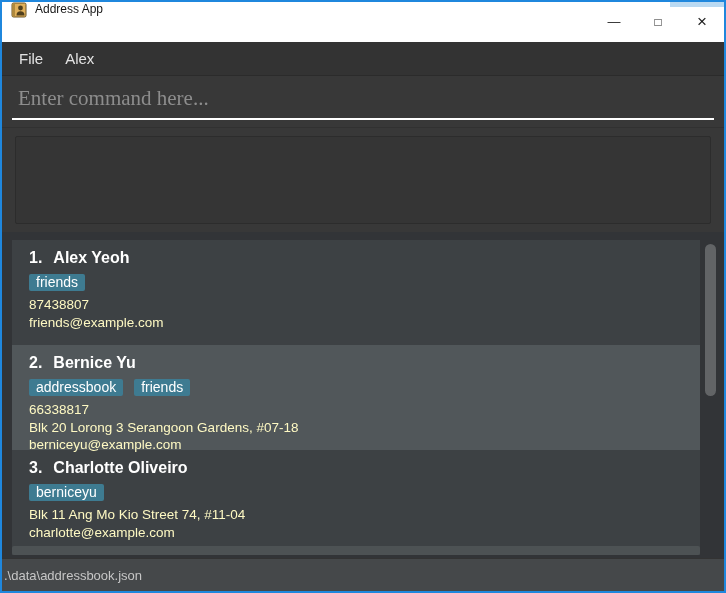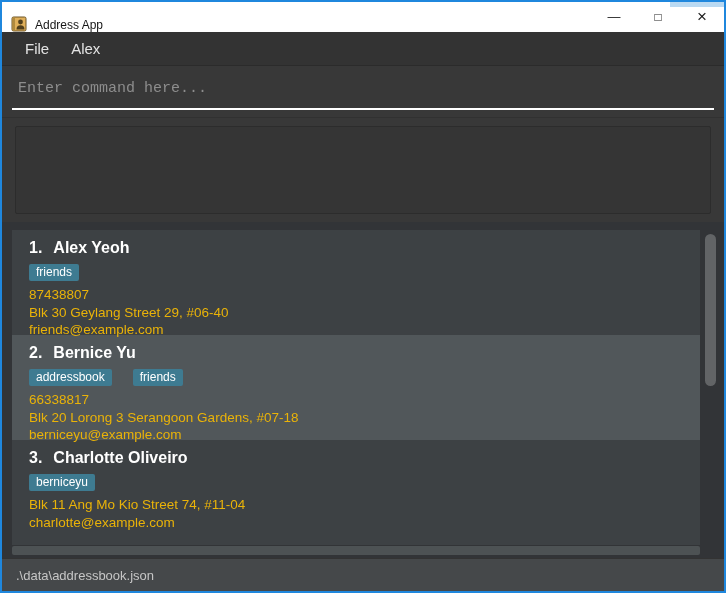--- a/index.html
+++ b/index.html
@@ -14,24 +14,24 @@
     height: 593px;
     border: 2px solid #1f87dd;
     background: #383838;
     display: flex;
     flex-direction: column;
     position: relative;
     overflow: hidden;
   }
   
   .titlebar {
-    height: 30px;
+    height: 40px;
     background: #ffffff;
     display: flex;
-    align-items: flex-end;
+    align-items: flex-start;
     flex: 0 0 auto;
     position: relative;
   }
   .app-icon { margin-left: 9px; display: flex; }
   .title-text { margin-left: 8px; font-size: 12px; color: #161616; }
   .window-controls { margin-left: auto; display: flex; height: 100%; }
   .win-btn {
     width: 44px; height: 100%;
     display: flex; align-items: center; justify-content: center;
     color: #1a1a1a; cursor: default;
@@ -44,21 +44,21 @@
     width: 56px; height: 7px;
     background: #b9d9f2;
   }
   
   .menubar {
     height: 34px;
     background: #333333;
     border-bottom: 1px solid #2b2b2b;
     display: flex;
     align-items: stretch;
-    padding-left: 12px;
+    padding-left: 6px;
     flex: 0 0 auto;
   }
   .menu-item {
     padding: 0 11px;
     display: flex; align-items: center;
     font-size: 15px;
     color: #e3e3e3;
   }
   
   .command-section {
@@ -68,22 +68,22 @@
     border-bottom: 1px solid #313131;
   }
   .command-input {
     width: 100%;
     height: 36px;
     background: transparent;
     border: none;
     border-bottom: 2px solid #ffffff;
     outline: none;
     color: #ededed;
-    font-size: 15px;
-    font-family: Liberation Mono, monospace;
+    font-size: 21px;
+    font-family: Liberation Serif, serif;
     padding: 0 0 6px 6px;
   }
   .command-input::placeholder { color: #8d8d8d; opacity: 1; }
   
   .result-section {
     height: 104px;
     padding: 8px 13px;
     flex: 0 0 auto;
   }
   .result-display {
@@ -114,30 +114,30 @@
     font-size: 16px;
     font-weight: bold;
     color: #ffffff;
     line-height: 20px;
   }
   .person-index { margin-right: 11px; }
   .tags-row { display: flex; margin-top: 6px; }
   .tag {
     background: #3e7b91;
     color: #ffffff;
-    font-size: 12px;
+    font-size: 14px;
     line-height: 13px;
     padding: 2px 7px;
     border-radius: 2px;
-    margin-right: 21px;
+    margin-right: 11px;
   }
   .details { margin-top: 5px; }
   .detail {
     font-size: 13.5px;
-    color: #eab308;
+    color: #fef9c3;
     line-height: 17.5px;
   }
   
   .v-scrollbar {
     position: absolute;
     top: 10px; right: 8px; bottom: 14px;
     width: 12px;
   }
   .v-thumb {
     width: 11px; height: 152px;
@@ -156,21 +156,21 @@
     border-radius: 2px;
   }
   
   .statusbar {
     height: 33px;
     flex: 0 0 auto;
     background: #45484a;
     border-top: 1px solid #333333;
     display: flex;
     align-items: center;
-    padding-left: 14px;
+    padding-left: 2px;
   }
   .file-path { font-size: 13px; color: #c6c6c6; }
 </style>
 </head>
 <body>
 
 <div class="window">
 
   <div class="titlebar">
     <span class="app-icon">
@@ -218,21 +218,20 @@
     <div class="person-card even">
       <div class="name-row">
         <span class="person-index">1.</span>
         <span class="person-name">Alex Yeoh</span>
       </div>
       <div class="tags-row">
         <span class="tag">friends</span>
       </div>
       <div class="details">
         <div class="detail">87438807</div>
-        <div class="detail">Blk 30 Geylang Street 29, #06-40</div>
         <div class="detail">friends@example.com</div>
       </div>
     </div>
 
     <div class="person-card odd">
       <div class="name-row">
         <span class="person-index">2.</span>
         <span class="person-name">Bernice Yu</span>
       </div>
       <div class="tags-row">

